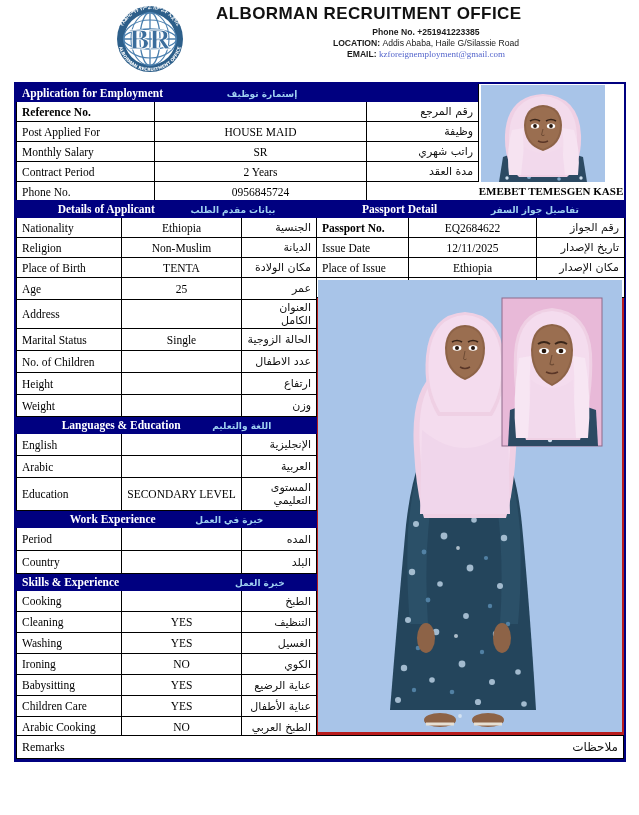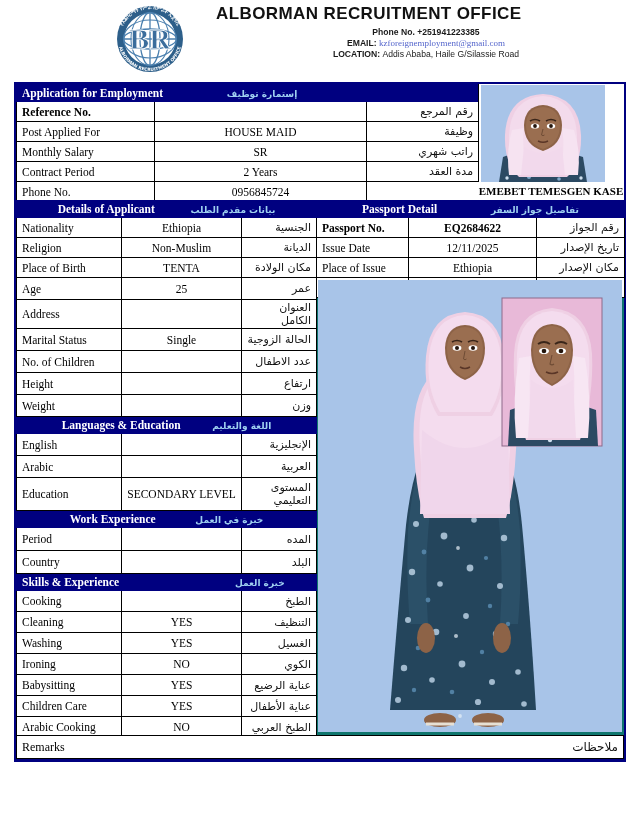--- a/index.html
+++ b/index.html
@@ -37,21 +37,21 @@
   .lh-loc{font-weight:normal;}
 
   
   .doc{
     position:absolute;left:14px;top:82px;width:612px;height:680px;
     border-top:2px solid #000080;
     border-left:2px solid #000080;
     border-right:2px solid #000080;
     border-bottom:3px solid #000080;
     box-sizing:border-box;
-    background:#0f766e;
+    background:#b91c1c;
   }
 
   table{border-collapse:collapse;table-layout:fixed;}
   td{
     border:1px solid #000;
     font-size:11.5px;
     padding:1px 5px;
     height:17px;
     vertical-align:middle;
     background:#fff;
@@ -72,21 +72,21 @@
     font-size:9px;color:#9fd0f0;font-weight:bold;
     direction:rtl;
   }
   .ar{
     font-family:"DejaVu Sans", sans-serif;
     font-size:11px;direction:rtl;text-align:right;color:#111;
   }
   .lbl{text-align:left;}
   .lbl.b{font-weight:bold;}
   .val{text-align:center;}
-  .val.b{font-weight:bold;}
+  .val.b{font-weight:normal;}
 
   
   .t-top{position:absolute;left:0;top:0;width:462px;}
 
   
   .photo-top{
     position:absolute;left:462px;top:0;width:146px;height:116px;
     border-left:1px solid #000;border-bottom:1px solid #000;
     box-sizing:border-box;overflow:hidden;background:#fff;
   }
@@ -141,26 +141,26 @@
       </svg>
     </div>
 
     <div class="lh-text">
       <div class="lh-title">ALBORMAN RECRUITMENT OFFICE</div>
       <div class="lh-line">
         <span class="lh-label">Phone No.</span>
         <span>+251941223385</span>
       </div>
       <div class="lh-line">
+        <span class="lh-label">LOCATION:</span>
+        <span class="lh-loc">Addis Ababa, Haile G/Silassie Road</span>
+      </div>
+      <div class="lh-line">
         <span class="lh-label">EMAIL:</span>
         <span class="lh-email">kzforeignemployment@gmail.com</span>
-      </div>
-      <div class="lh-line">
-        <span class="lh-label">LOCATION:</span>
-        <span class="lh-loc">Addis Ababa, Haile G/Silassie Road</span>
       </div>
     </div>
   </div>
 
   <div class="doc">
 
     <table class="t-top">
       <colgroup>
           <col style="width:138px">
           <col style="width:212px">

